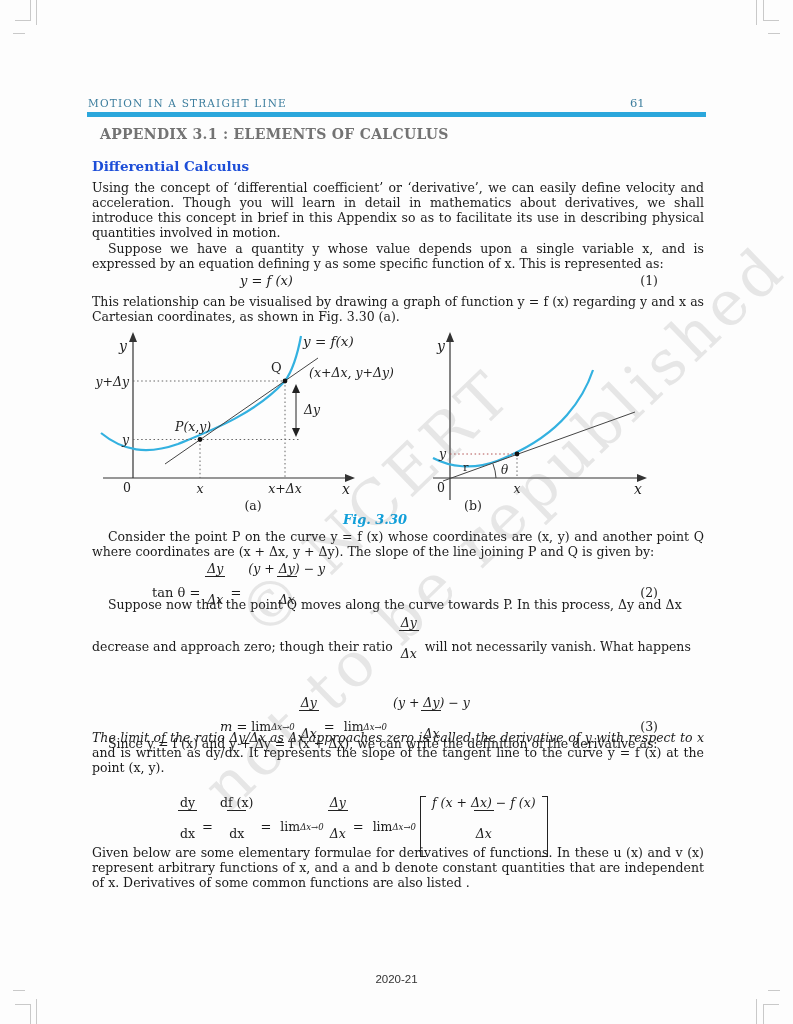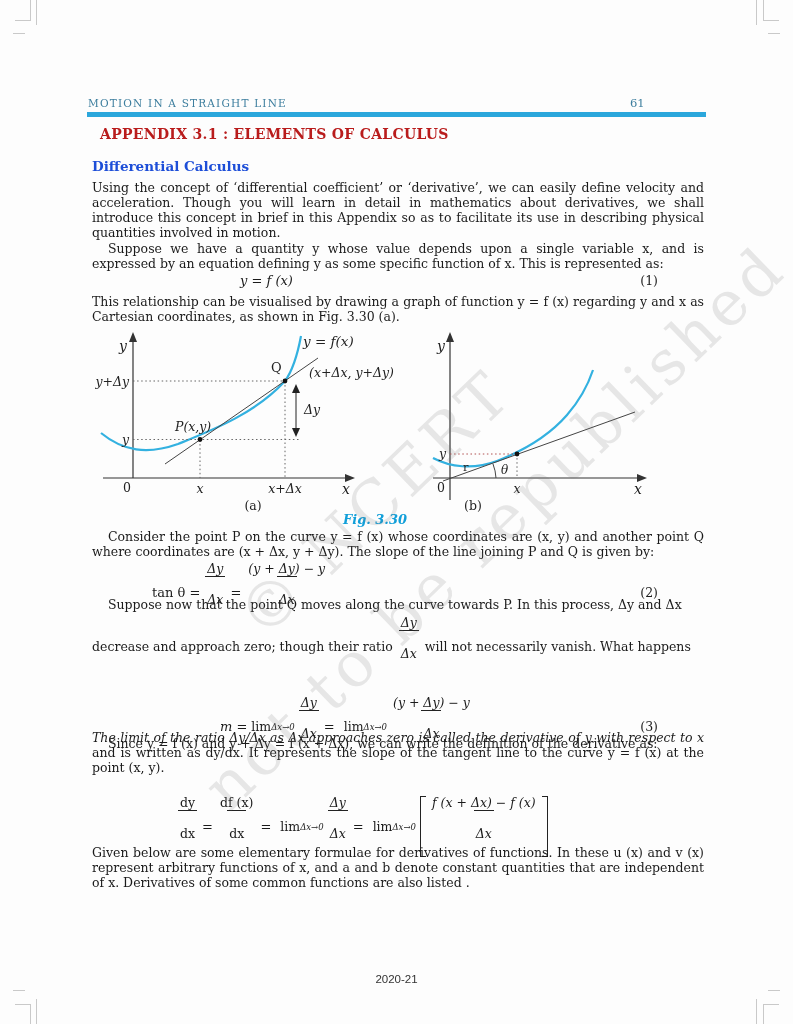--- a/index.html
+++ b/index.html
@@ -6,21 +6,21 @@
   .page{position:relative;width:793px;height:1024px;background:#fdfdfd;overflow:hidden;
         font-family:"DejaVu Serif",serif;color:#1b1b1b;}
   .abs{position:absolute;}
   
   .cm{position:absolute;background:#c9c9c9;}
   .cmbox{position:absolute;border:0 solid #c9c9c9;}
   
   .hdr-title{font-size:10.5px;letter-spacing:1.2px;color:#3d7e9e;}
   .hdr-num{font-size:11.5px;color:#3d7e9e;text-align:left;}
   .bar{background:#2ba7dc;}
-  .appendix{font-size:14px;font-weight:bold;color:#b91c1c;letter-spacing:.3px;}
+  .appendix{font-size:14px;font-weight:bold;color:#737373;letter-spacing:.3px;}
   .sect{font-size:13.5px;font-weight:bold;color:#1d4ed8;}
   
   .para{font-size:12.5px;line-height:15px;text-align:justify;width:612px;left:92px;}
   .ind{text-indent:16px;}
   .it{font-style:italic;}
   
   .eqrow{left:92px;width:612px;display:flex;align-items:center;font-size:13px;}
   .eqnum{margin-left:auto;padding-right:46px;font-size:12.5px;}
   .frac{display:inline-flex;flex-direction:column;align-items:center;font-style:italic;
         font-size:12.5px;line-height:14px;vertical-align:middle;}

